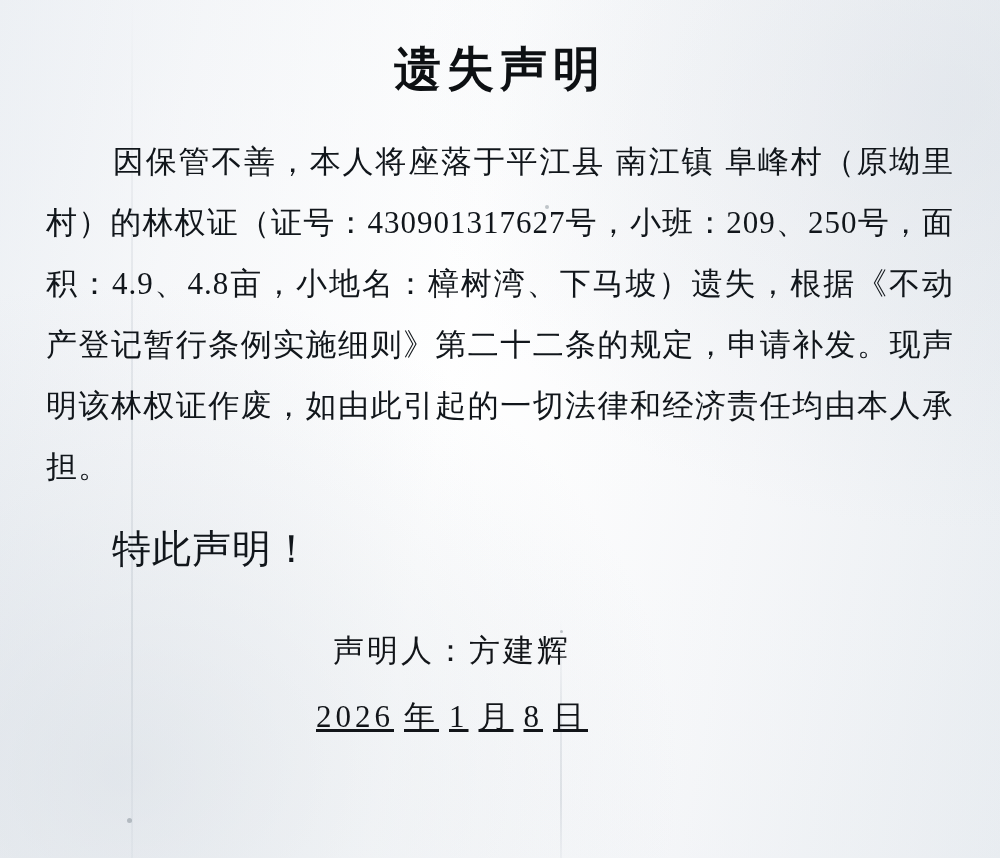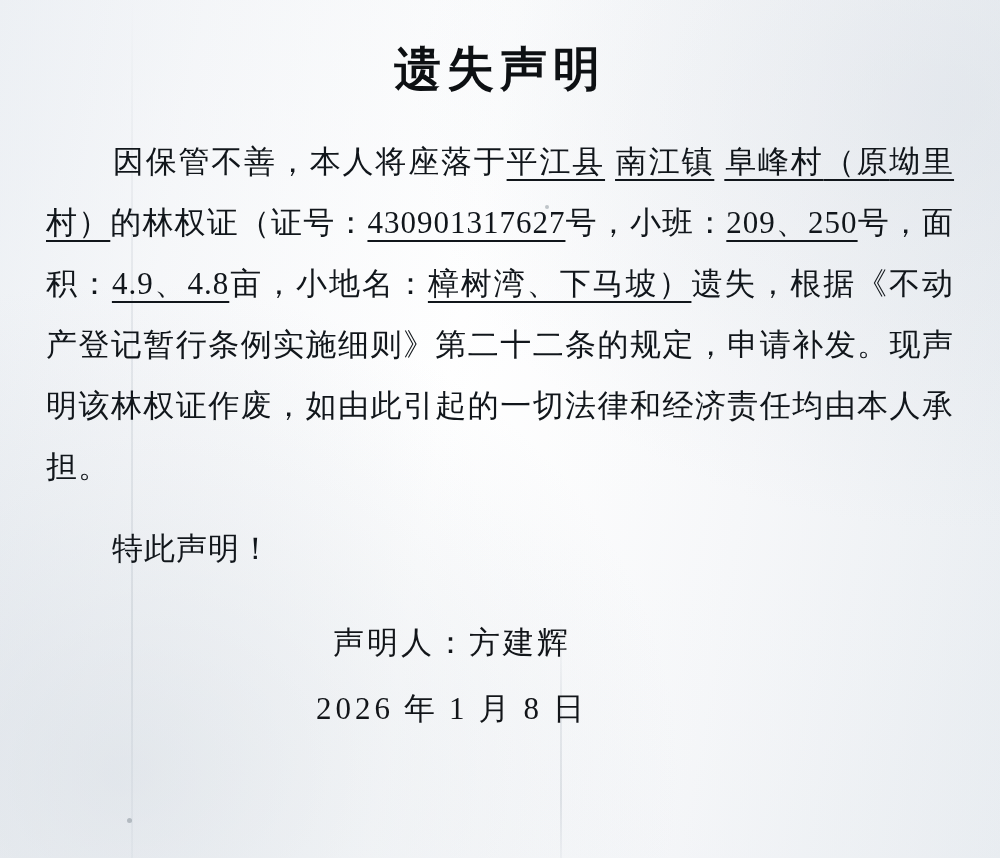--- a/index.html
+++ b/index.html
@@ -71,43 +71,42 @@
     letter-spacing: 1px;
     color: #11161b;
     text-align: justify;
   }
   .para {
     margin: 0 0 0 0;
   }
   .indent { display: inline-block; width: 66px; }
 
   .u {
-    text-decoration: underline;
     text-underline-offset: 7px;
     text-decoration-thickness: 1.5px;
   }
   .gap { display: inline-block; width: 10px; }
 
   .closing {
     margin-top: 22px;
-    font-size: 31px;
+    font-size: 39px;
     line-height: 60px;
     letter-spacing: 1px;
   }
 
   .signature-block {
     margin-top: 30px;
     text-align: center;
     padding-right: 96px;
     font-size: 31px;
     line-height: 66px;
     letter-spacing: 2px;
   }
   .sig-line span { letter-spacing: 3px; }
-  .date-line { letter-spacing: 4px; }
+  .date-line { letter-spacing: 4px; text-decoration: underline; }
 
   
   .speck {
     position: absolute;
     background: rgba(120,130,140,.45);
     border-radius: 50%;
     pointer-events: none;
     z-index: 3;
   }
 </style>

